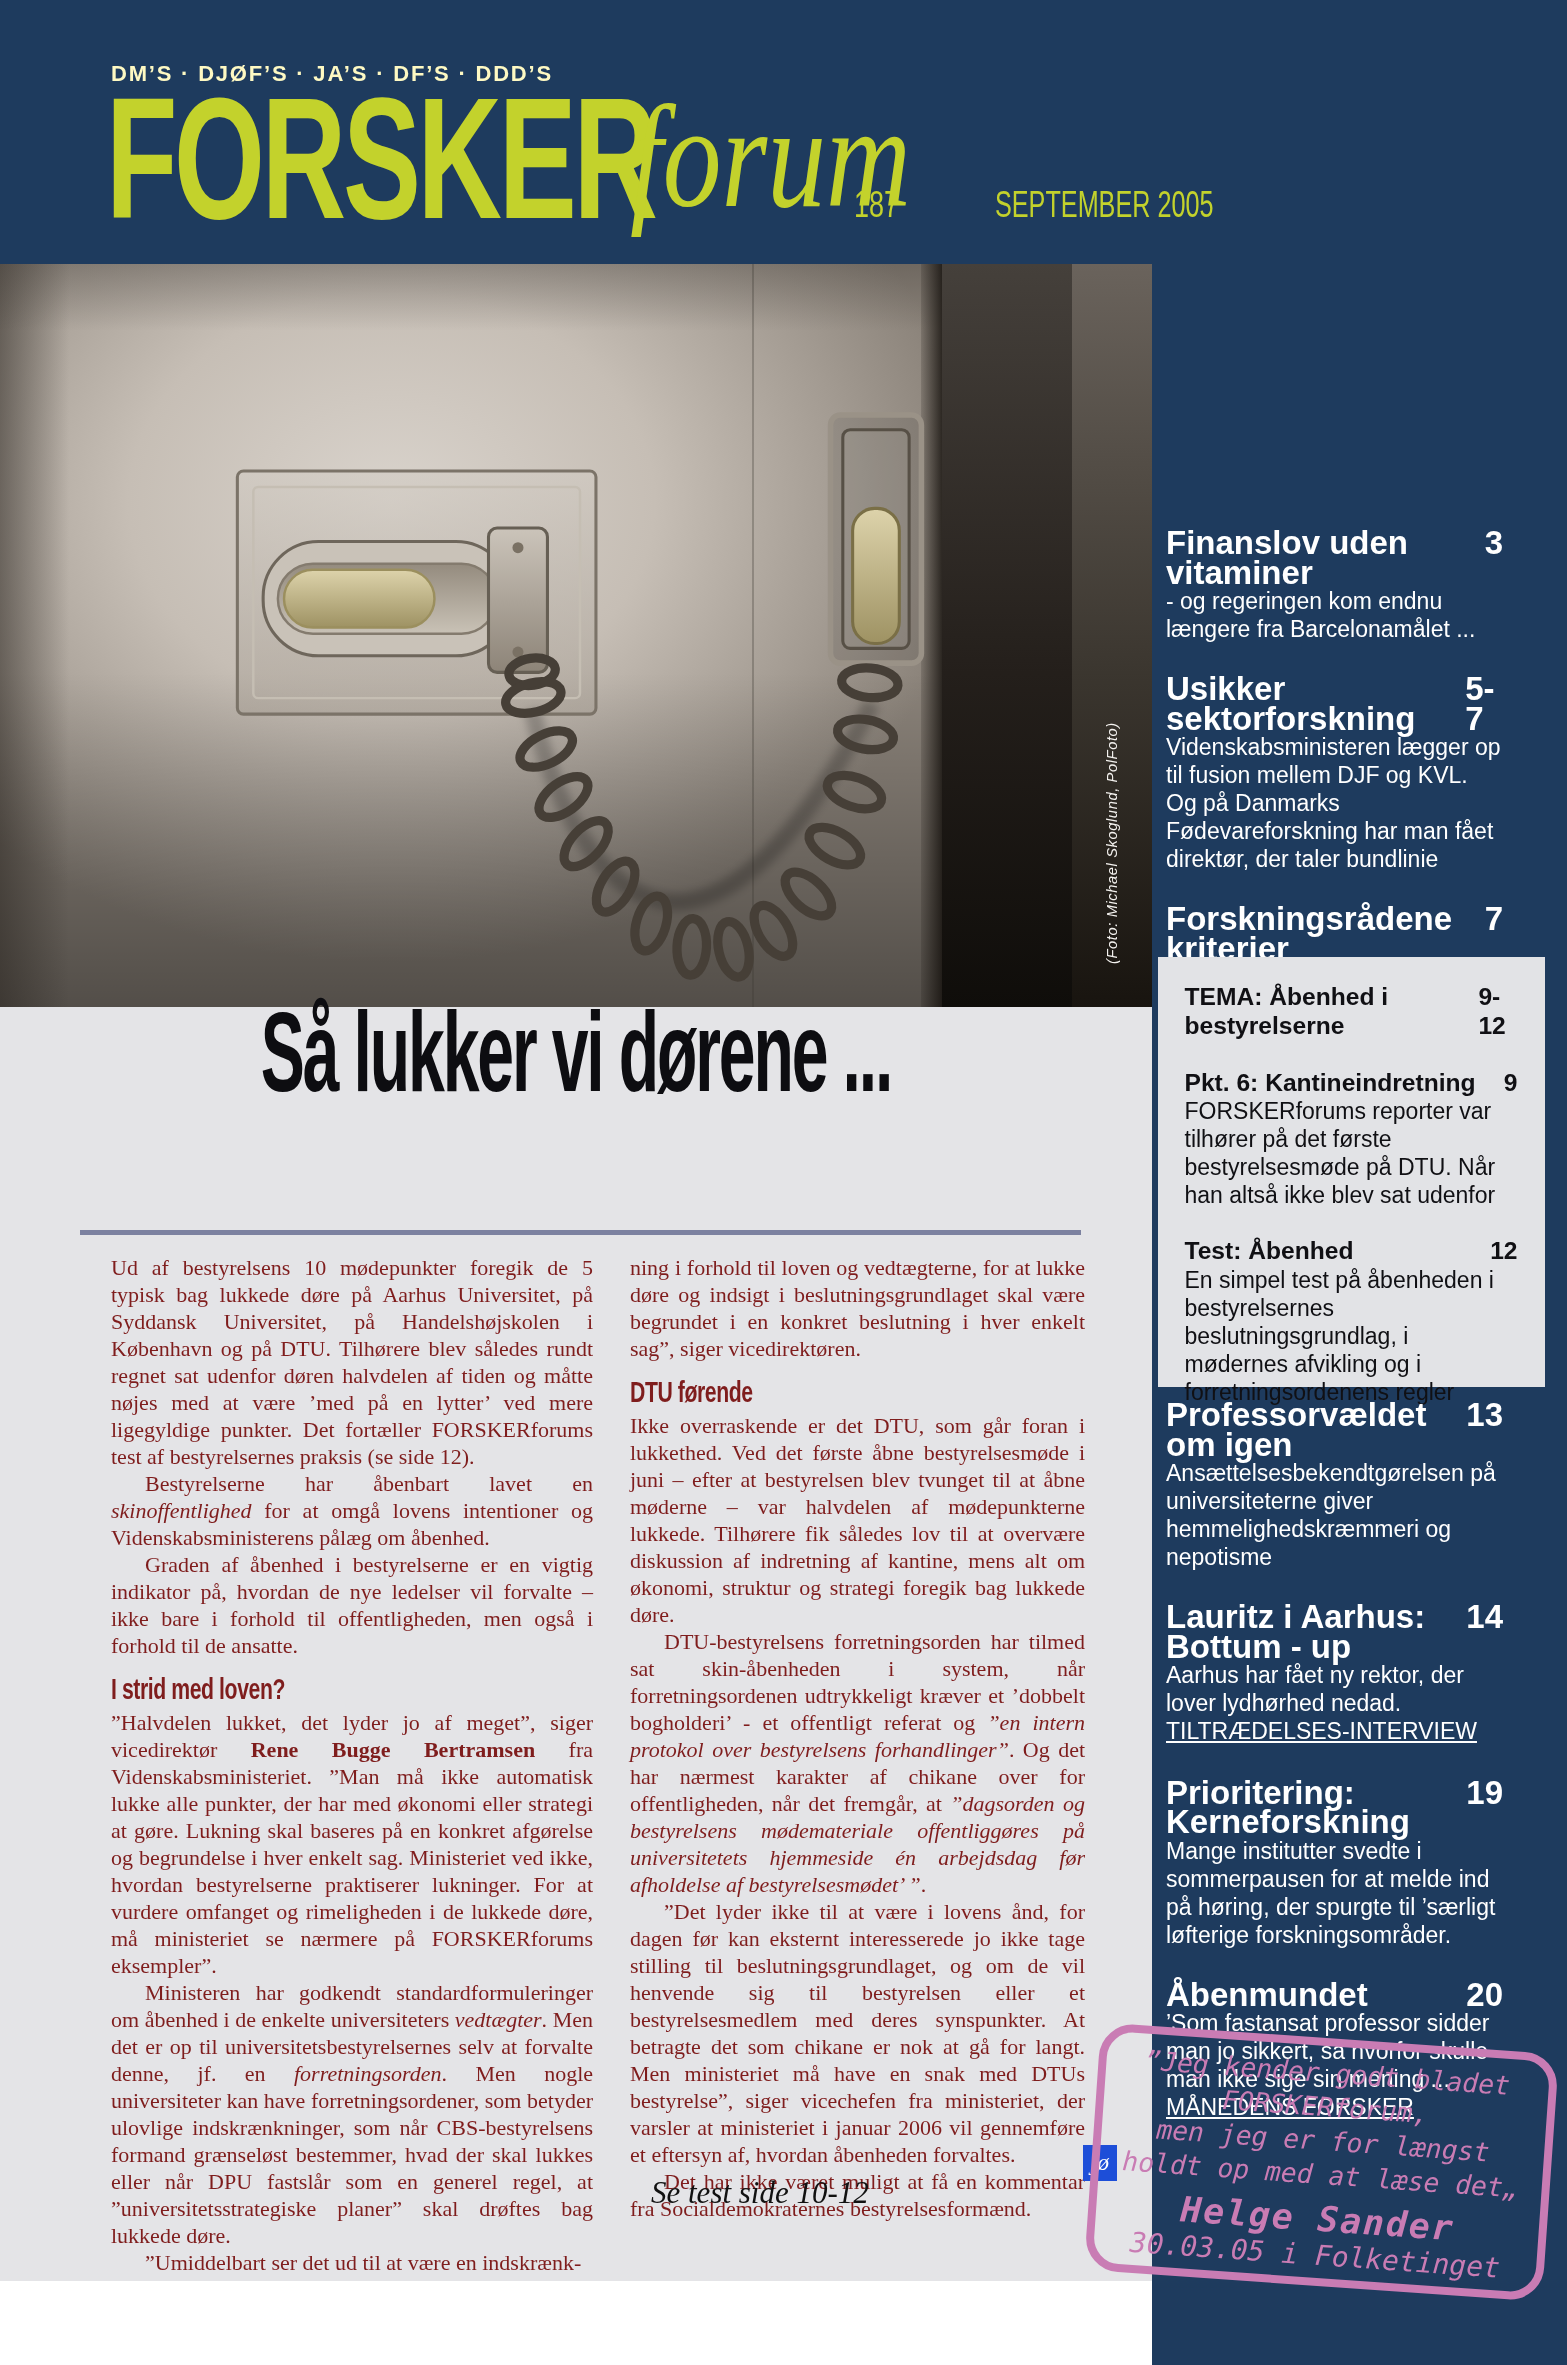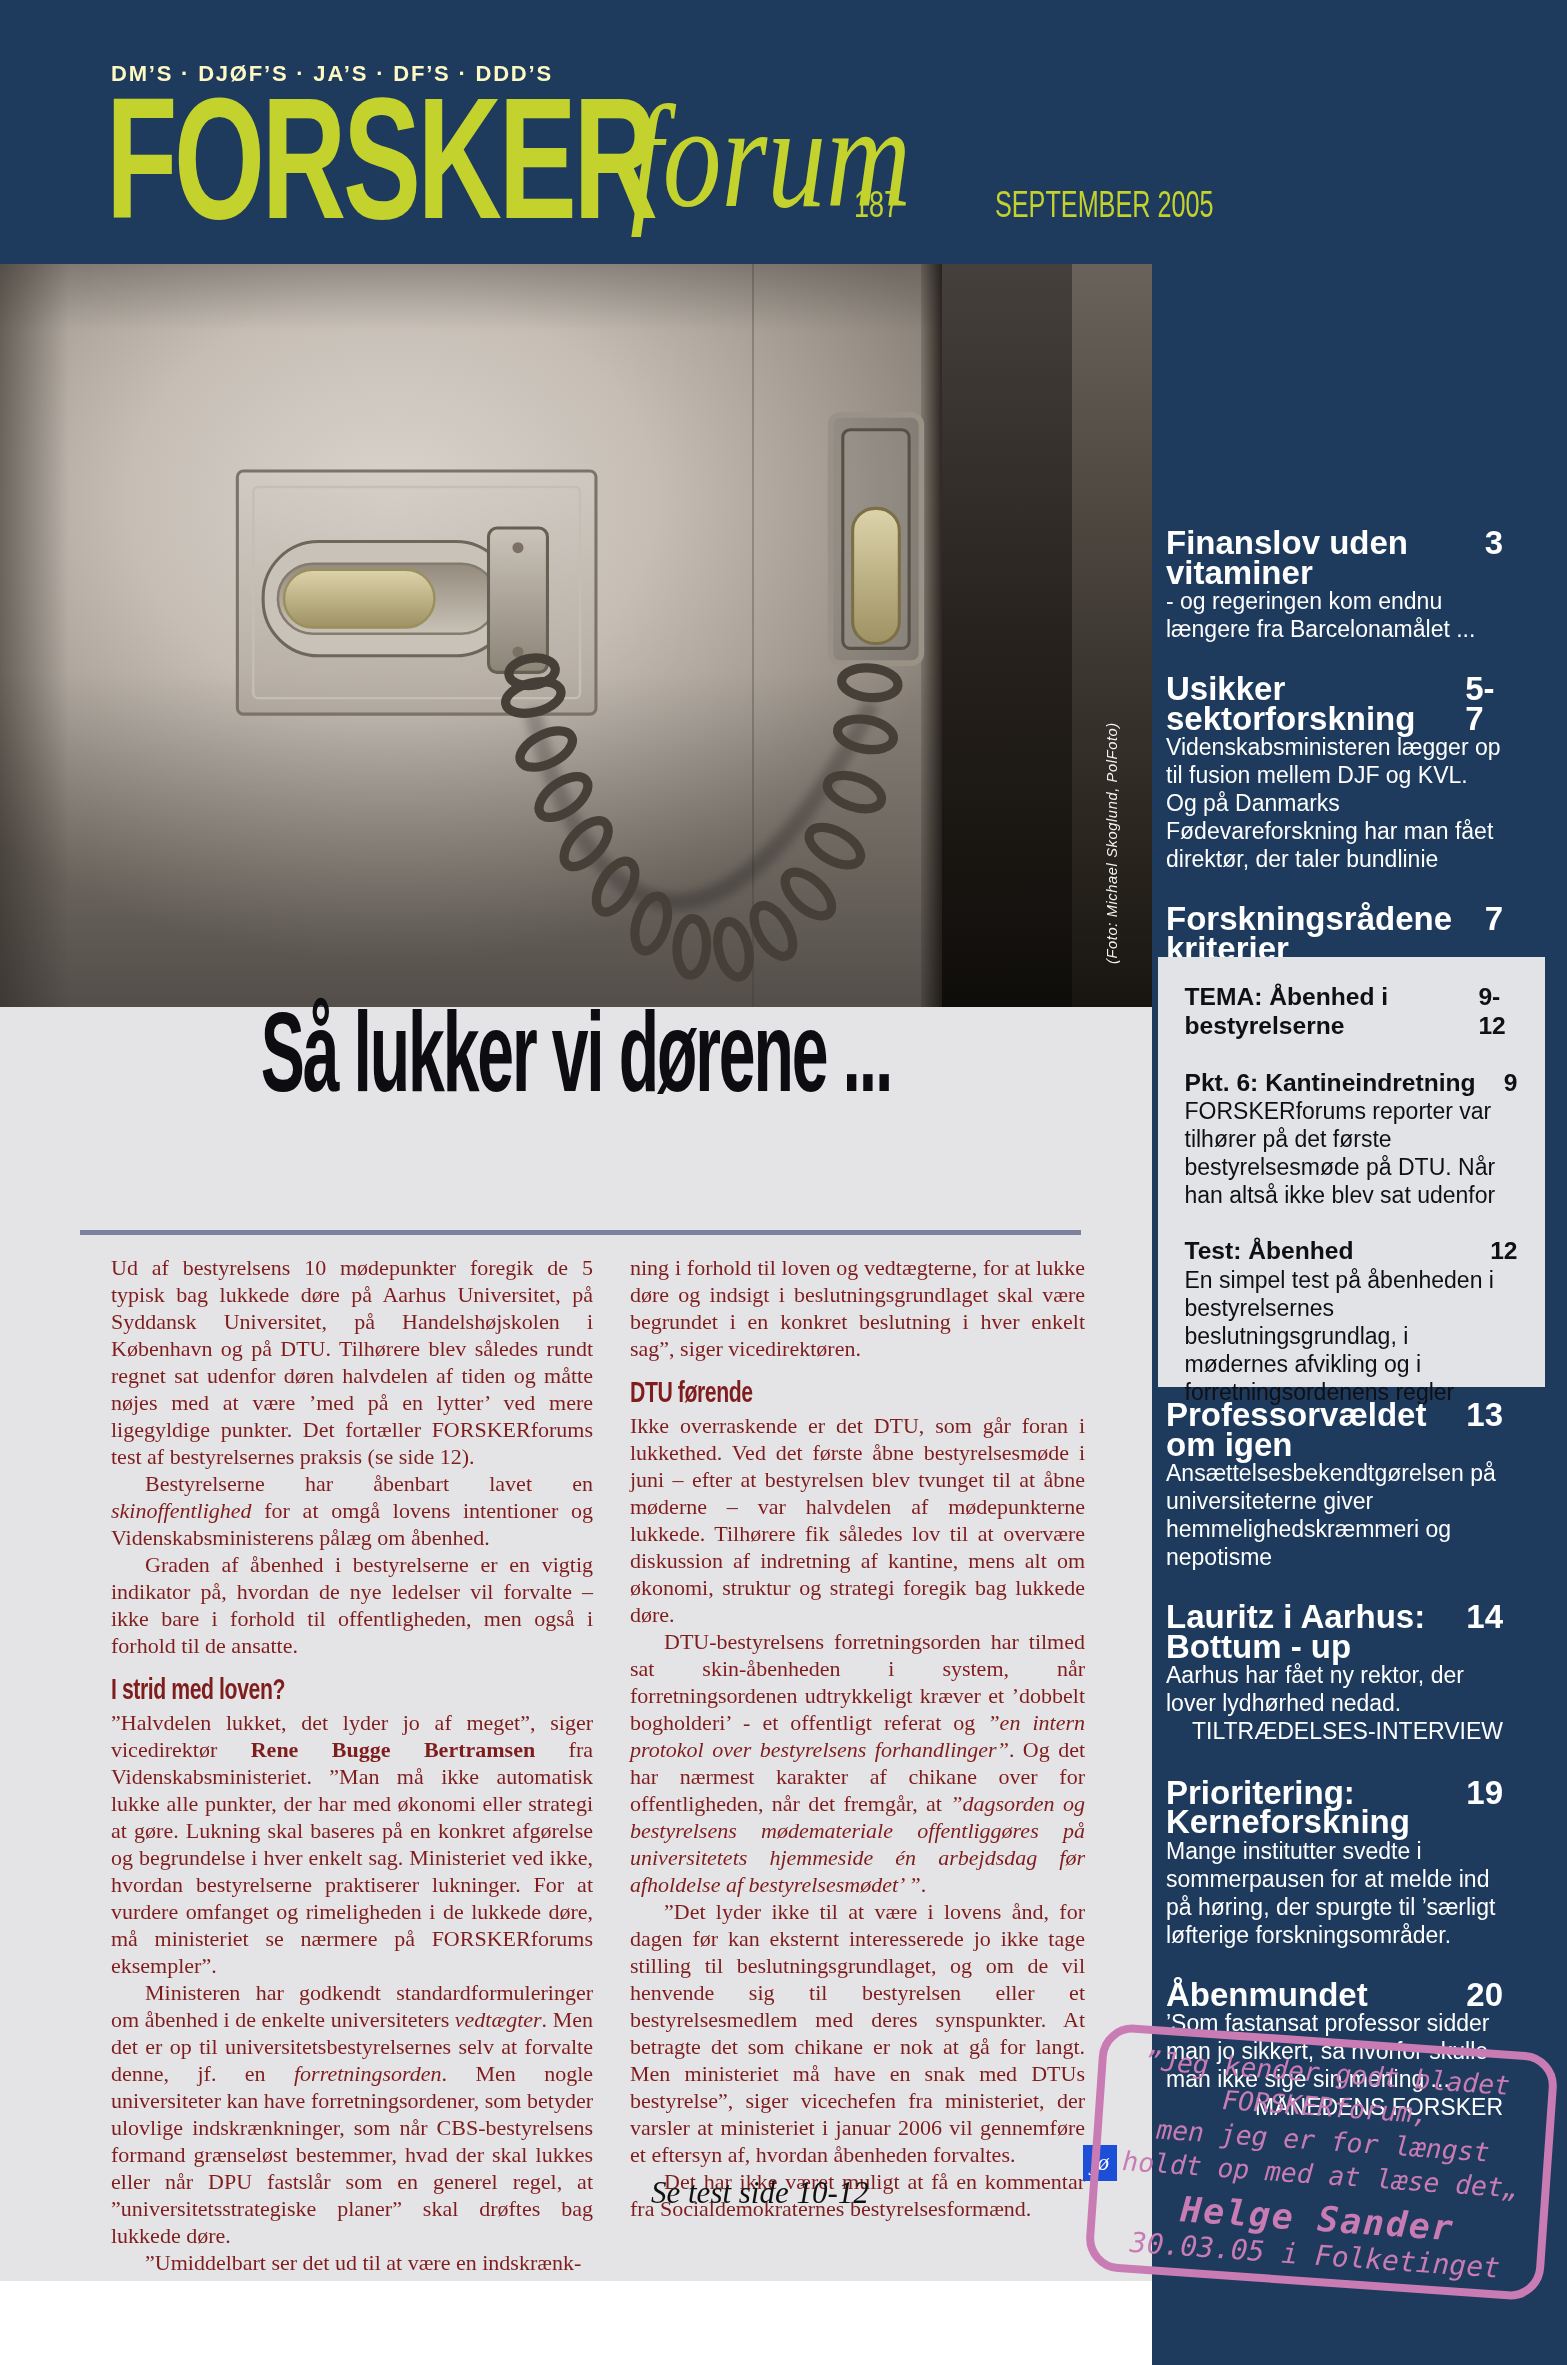--- a/index.html
+++ b/index.html
@@ -73,21 +73,21 @@
 
   
   .sidebar{position:absolute;left:1152px;top:264px;width:415px;height:2101px;background:#1e3b5e;}
   .toc{position:absolute;width:337px;color:#ffffff;}
   .toc-top{left:14px;top:264px;}
   .toc-bottom{left:14px;top:1136px;}
   .toc-entry{margin-bottom:31px;}
   .toc-title-row{display:flex;justify-content:space-between;font-size:33px;font-weight:bold;
                  line-height:29.5px;}
   .toc-desc{font-size:23px;line-height:28px;}
-  .toc-tag{font-size:23px;line-height:29.5px;text-align:right;}
+  .toc-tag{font-size:23px;line-height:29.5px;text-align:left;text-decoration:underline;}
   .tema-box{position:absolute;left:5.5px;top:693px;width:387px;height:430px;background:#e2e3e6;
             color:#101014;box-sizing:border-box;padding:24.6px 27px;}
   .tema-title{display:flex;justify-content:space-between;font-size:24.6px;font-weight:bold;
               line-height:29.5px;}
   .tema-item{margin-top:27px;}
   .tema-item-title{display:flex;justify-content:space-between;font-size:24.6px;font-weight:bold;
                    line-height:29.5px;}
   .tema-item-desc{font-size:23px;line-height:28px;}
 
   

